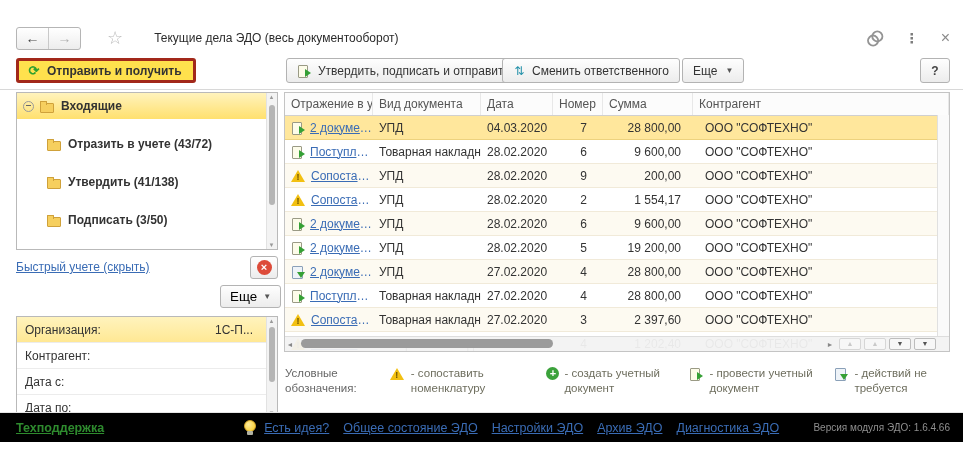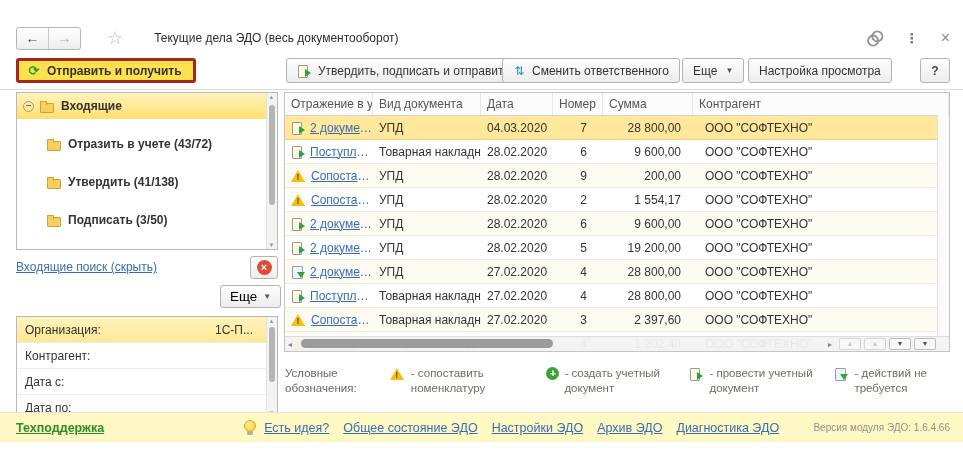--- a/index.html
+++ b/index.html
@@ -94,21 +94,21 @@
   .nb{width:22px;height:12px;box-sizing:border-box;border:1px solid #bdbdbd;border-radius:2px;background:#f7f7f7;font-size:7px;line-height:10px;text-align:center;color:#555;cursor:pointer;}
   .nb.dis{color:#c9c9c9;border-color:#d6d6d6;}
   
   .legend{position:absolute;left:285px;top:366px;right:13px;height:42px;display:flex;font-size:11.5px;color:#6e6e5e;line-height:1.3;}
   .leglabel{width:86px;color:#666;}
   .legitem{display:flex;gap:5px;margin-left:14px;}
   .legitem .ic{margin-top:1px;}
   .li1{width:148px;margin-left:22px;} .li2{width:134px;} .li3{width:136px;} .li4{width:120px;}
   .legtext{display:block;}
   
-  .footer{position:absolute;left:0;right:0;top:412px;height:30px;border-top:1px solid #e5e5e5;background:#fef9c3;
+  .footer{position:absolute;left:0;right:0;top:412px;height:30px;border-top:1px solid #e5e5e5;background:#000000;
           display:flex;align-items:center;padding:0 13px 0 16px;box-sizing:border-box;font-size:12.5px;}
   .greenlink{color:#2e8b2e;text-decoration:underline;font-weight:bold;}
   .footer .ic.bulb{margin-left:140px;margin-right:8px;}
   .flinks{display:flex;gap:14px;white-space:nowrap;}
   .version{margin-left:auto;color:#8f8f8f;font-size:10px;white-space:nowrap;}
 </style>
 </head>
 <body>
 
 <div class="app">
@@ -137,24 +137,20 @@
       <span>Утвердить, подписать и отправить</span>
     </button>
     <button class="btn b3">
       <span class="ic swap">⇅</span>
       <span>Сменить ответственного</span>
     </button>
     <button class="btn b4">
       <span>Еще</span>
       <span class="caret">▼</span>
     </button>
-    <button class="btn b5">
-
-      <span>Настройка просмотра</span>
-    </button>
     <button class="btn help">?</button>
   </div>
 
   <div class="treebox">
     <div class="titem root">
       <span class="expander"></span>
       <span class="ic folder"></span>
       <span>Входящие</span>
     </div>
     <div class="titem child">
@@ -178,21 +174,21 @@
       <span>Аннулировать (0/2)</span>
     </div>
     <div class="vsb">
       <span class="sa up">▲</span>
       <span class="thumb" style="top:12px;height:100px;"></span>
       <span class="sa dn">▼</span>
     </div>
   </div>
 
   <div class="qsrow">
-    <a class="bluelink">Входящие поиск (скрыть)</a>
+    <a class="bluelink">Быстрый учете (скрыть)</a>
     <span class="xbtn">
         <span class="xcirc"></span>
       </span>
   </div>
 
   <button class="sbmore">
     <span>Еще</span>
     <span class="caret">▼</span>
   </button>
 

